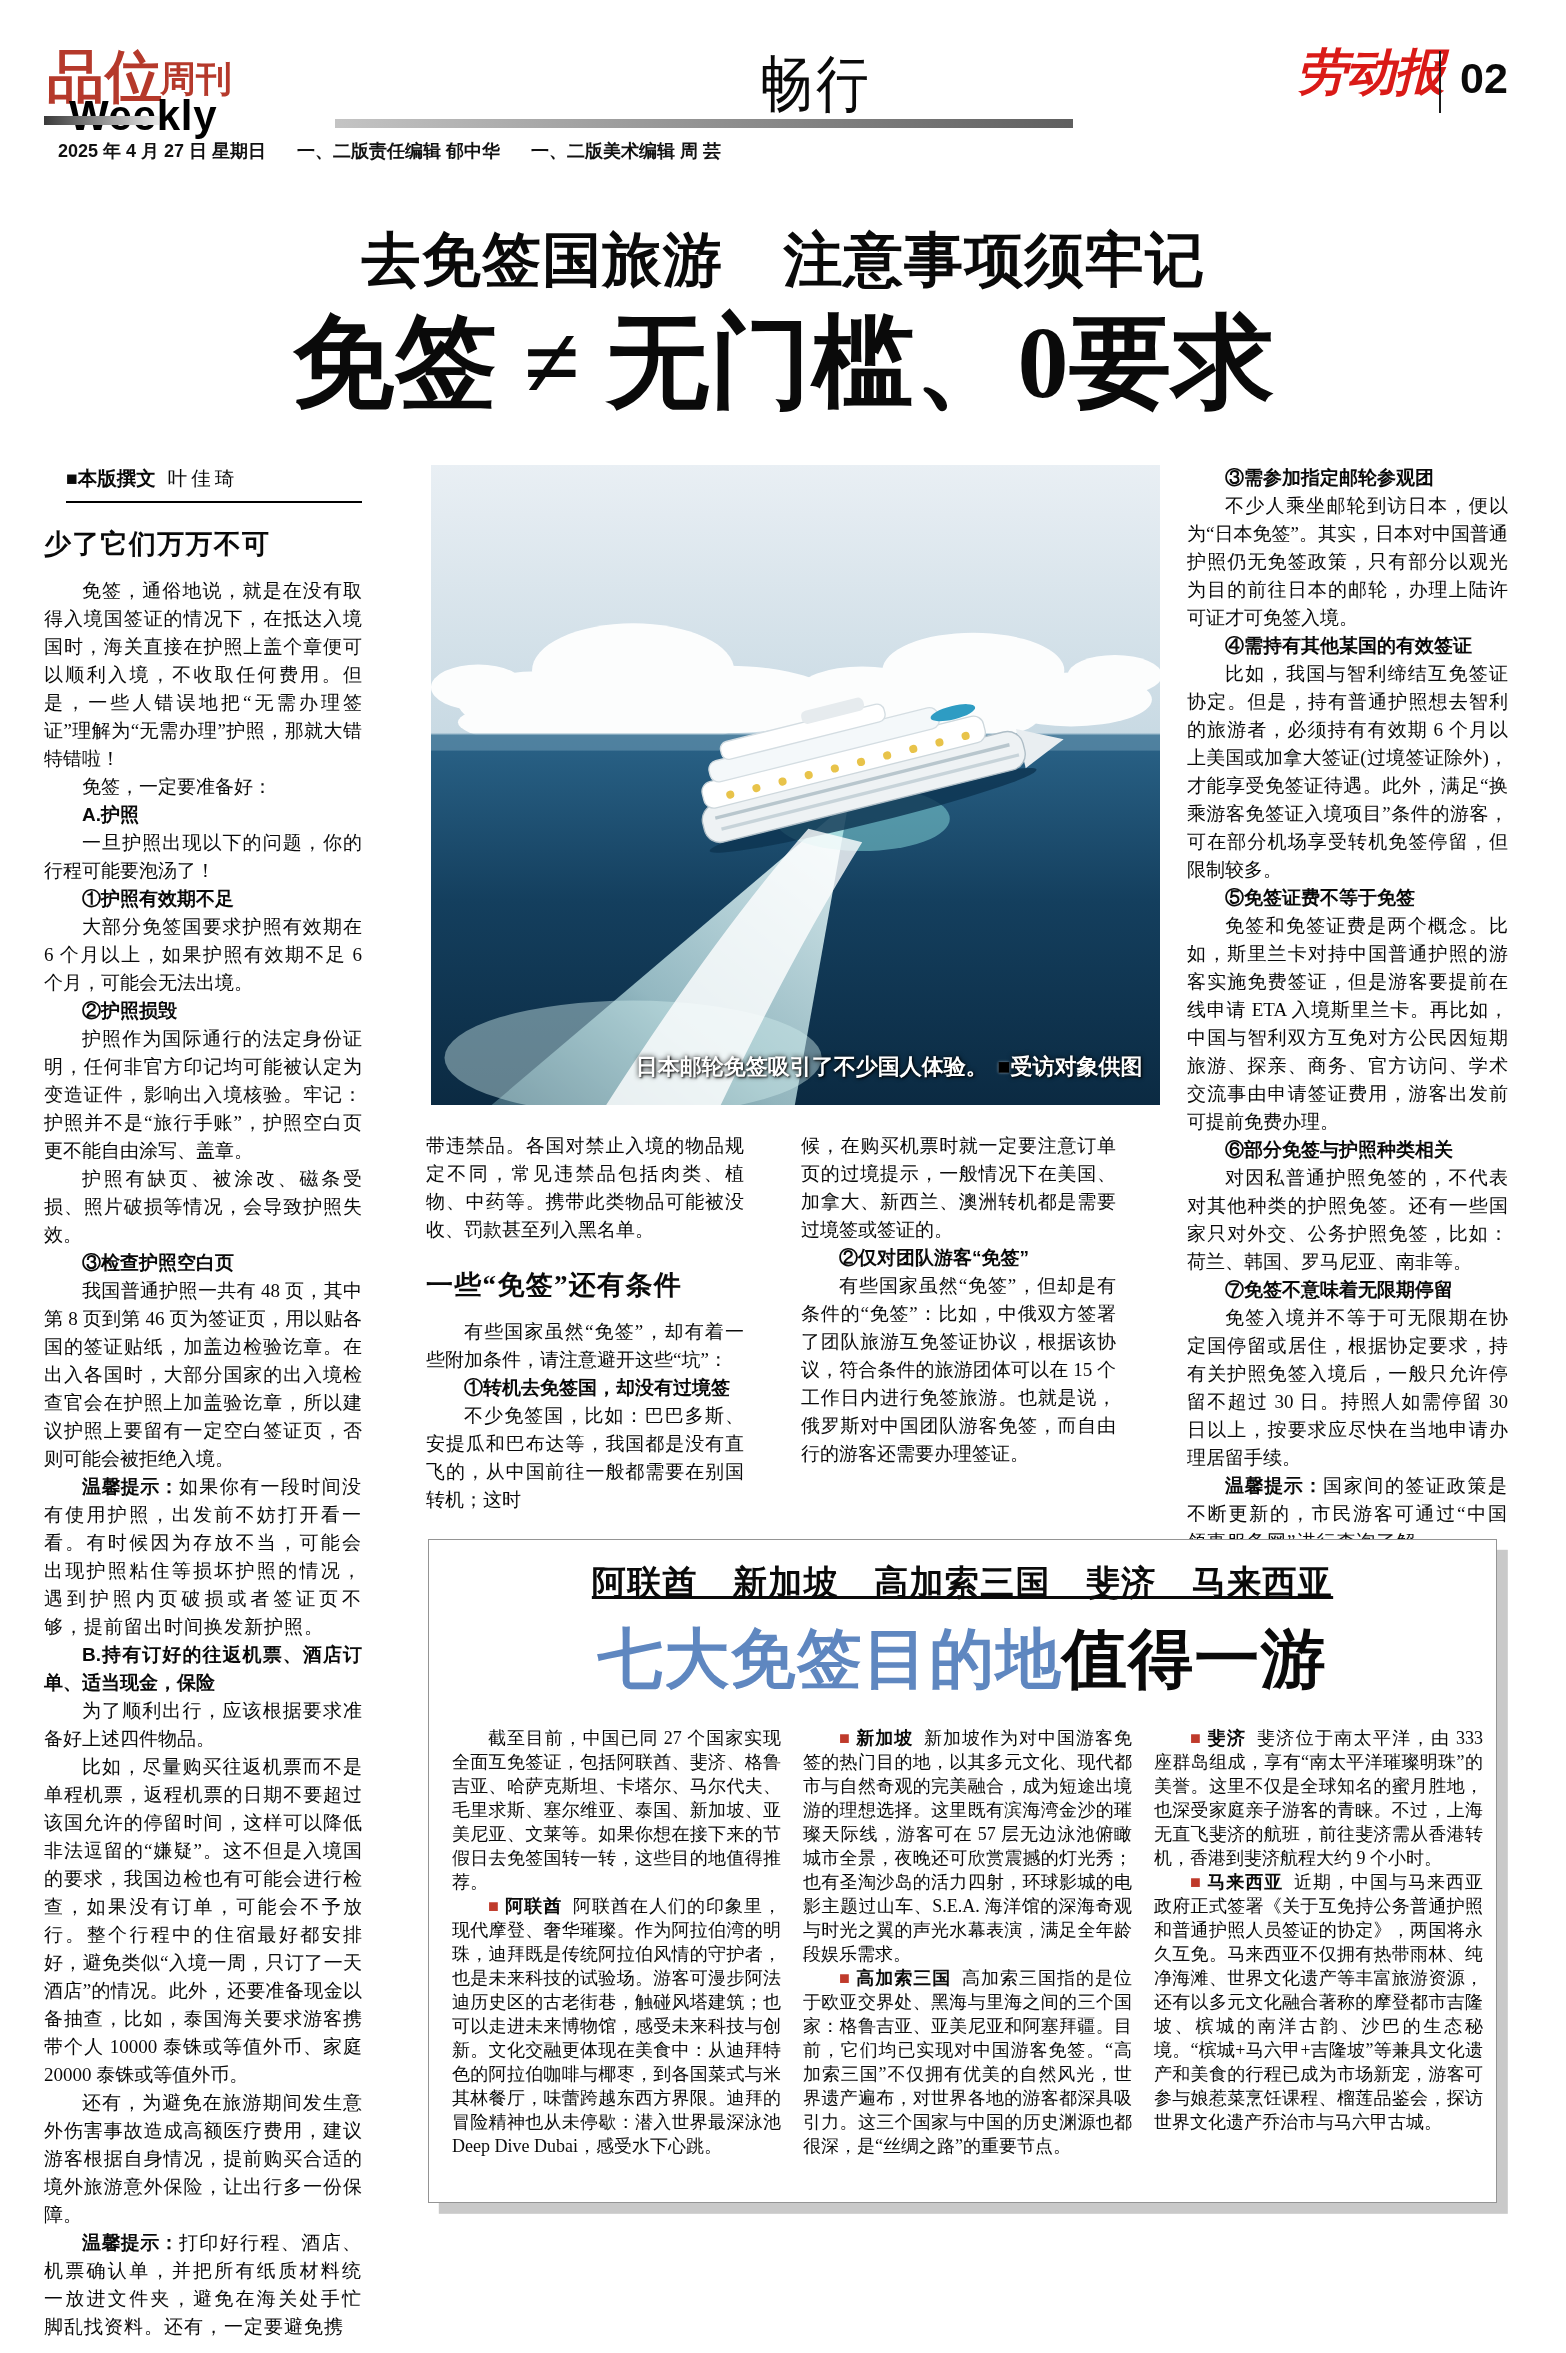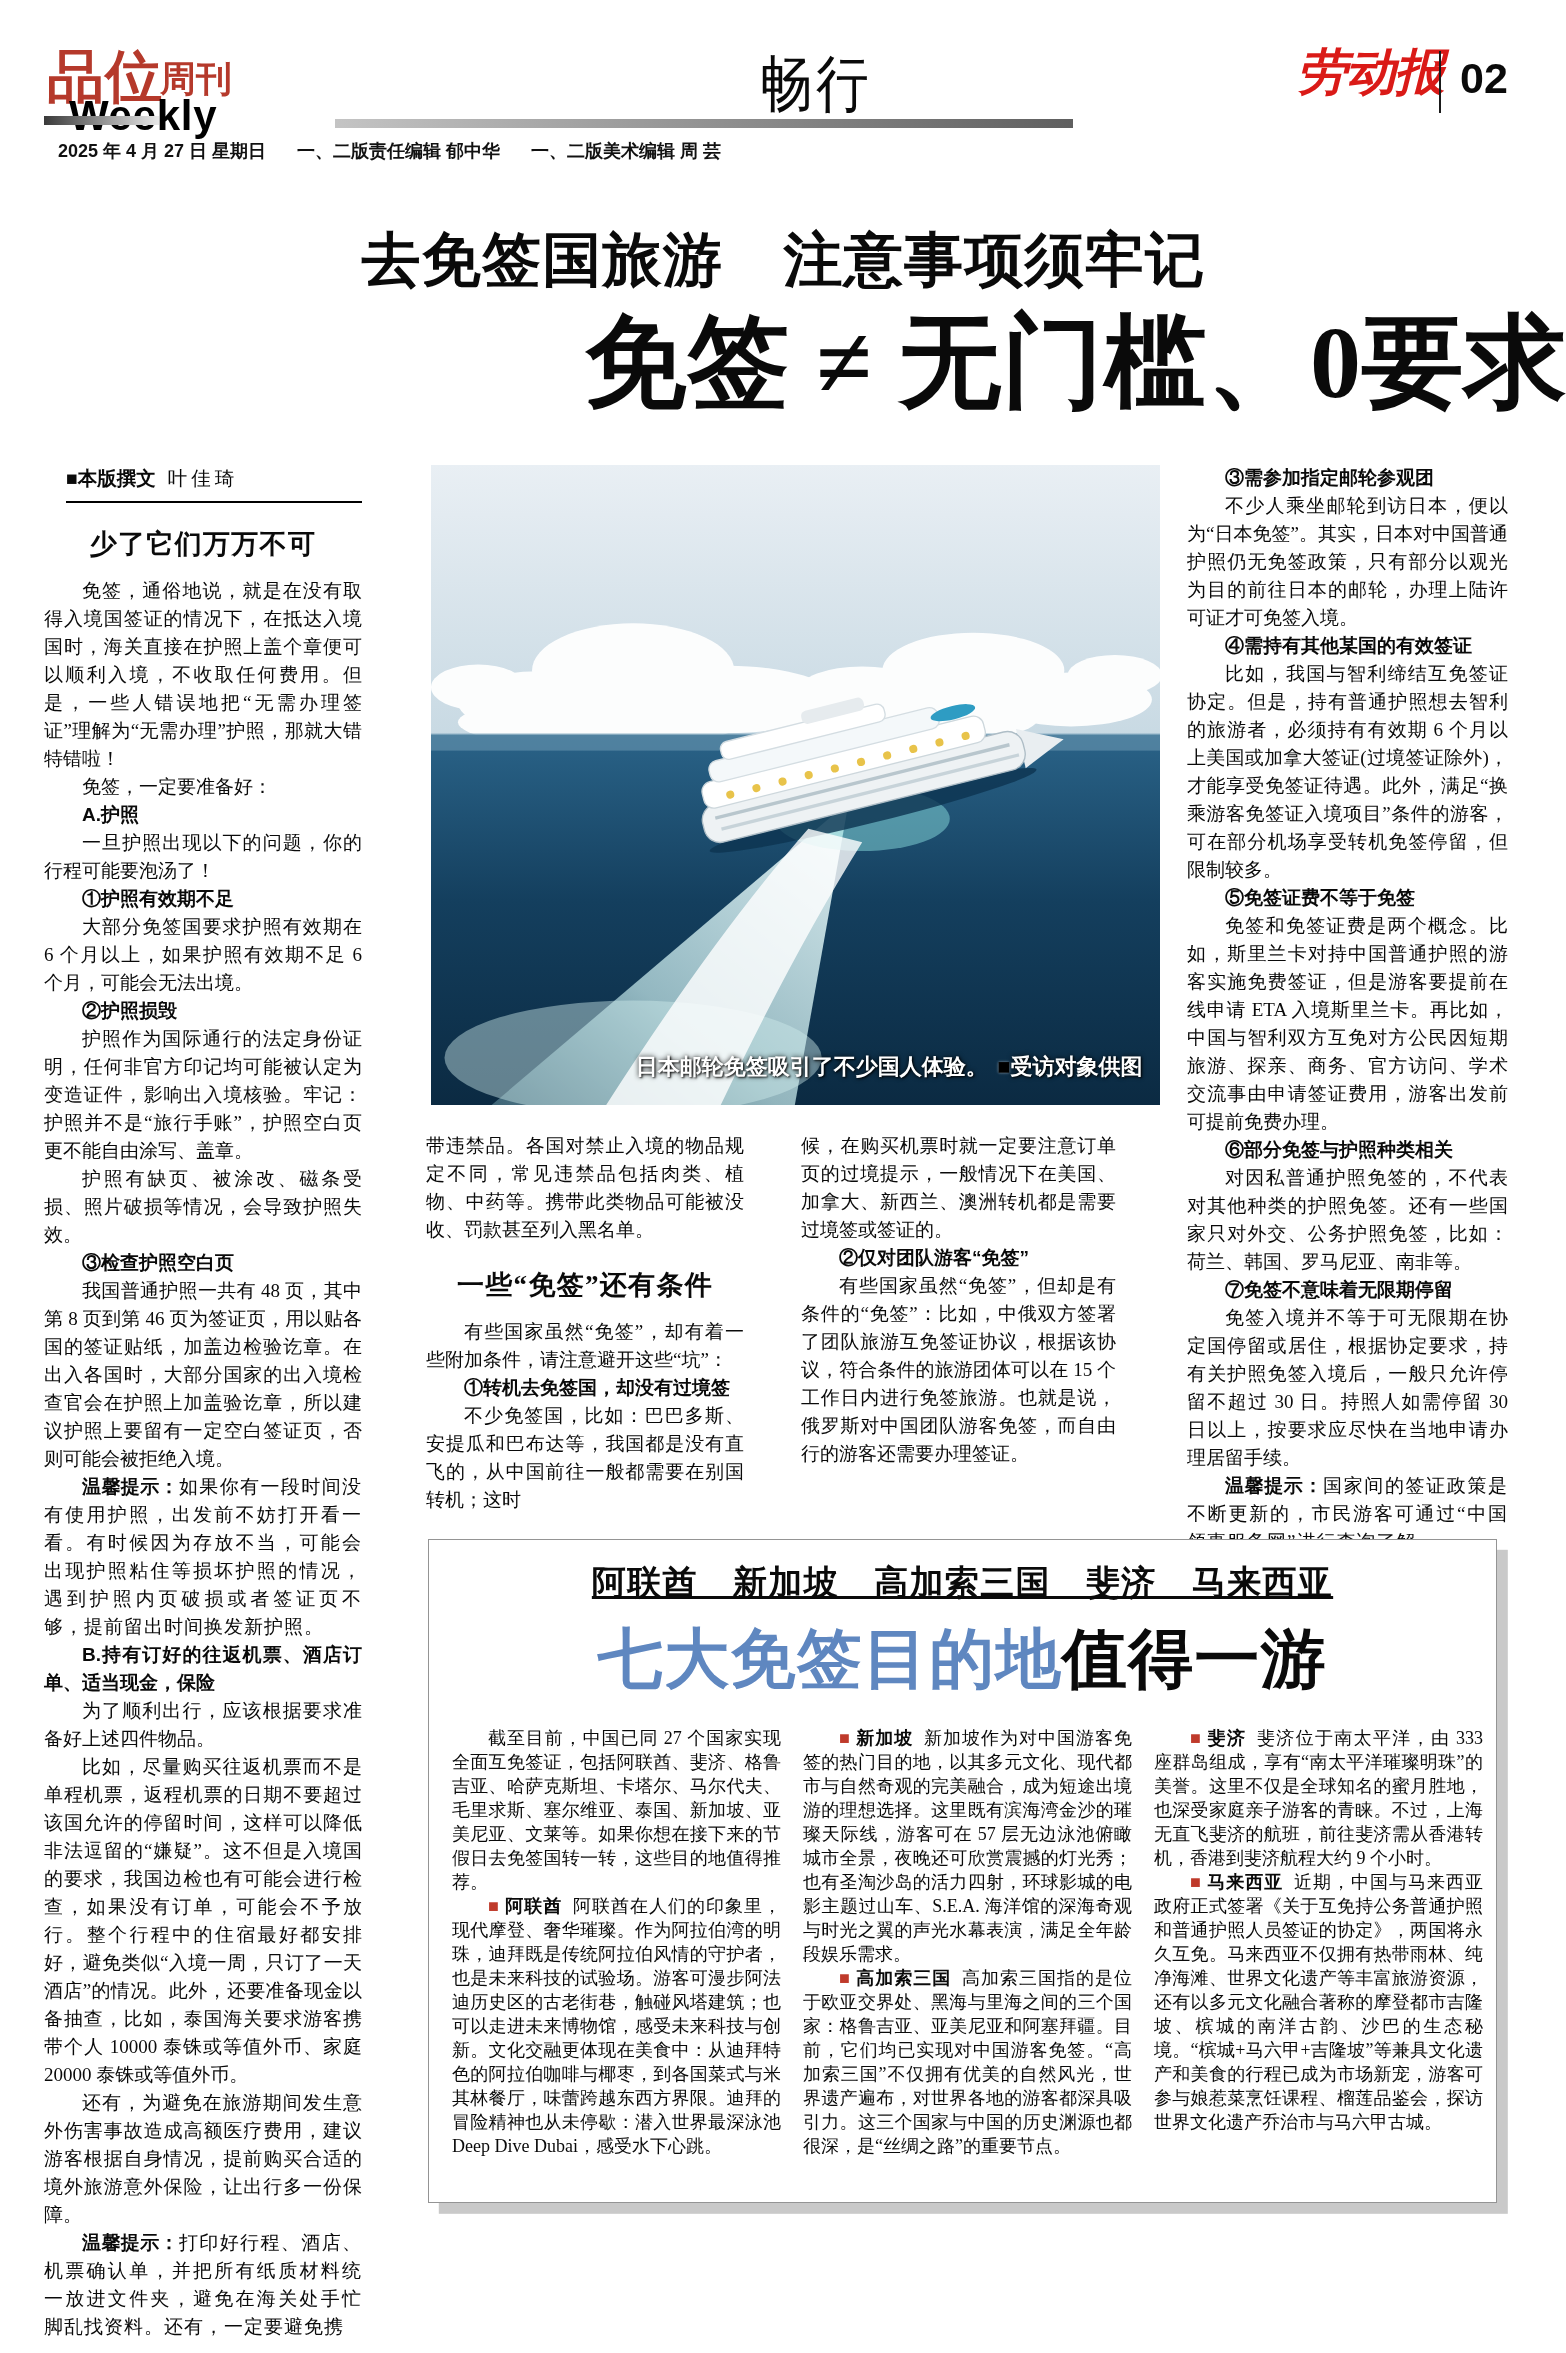--- a/index.html
+++ b/index.html
@@ -24,36 +24,36 @@
            font-weight:300;font-size:62px;letter-spacing:4px;transform:scaleX(.85);transform-origin:left top;}
   .paper-logo{position:absolute;left:1297px;top:39px;font-size:50px;color:#da1a17;
            font-style:italic;font-weight:700;letter-spacing:-1.3px;}
   .pg-divider{position:absolute;left:1439px;top:51px;width:2px;height:62px;background:#1a1a1a;}
   .page-no{position:absolute;left:1460px;top:54px;font-family:"Liberation Sans",sans-serif;
            font-weight:800;font-size:43px;}
 
   
   .kicker{position:absolute;left:0;right:0;top:221px;text-align:center;
           font-weight:900;font-size:59px;letter-spacing:1.3px;}
-  .main-title{position:absolute;left:0;right:0;top:295px;text-align:right;
+  .main-title{position:absolute;left:0;right:0;top:295px;text-align:center;
           font-weight:900;font-size:102px;letter-spacing:0.7px;}
 
   
   .txt{font-size:19px;line-height:28px;text-align:justify;}
   .txt p{margin:0;text-indent:2em;}
   .txt p.cont{text-indent:0;}
   .txt p.hd{font-family:"Liberation Sans",sans-serif;font-weight:700;}
   .tlab{font-family:"Liberation Sans",sans-serif;font-weight:700;}
   .tbody{letter-spacing:1px;}
 
   .col-left{position:absolute;left:44px;top:464px;width:318px;}
   .byline{font-size:19.5px;padding-bottom:8px;border-bottom:2px solid #000;margin-left:22px;}
   .byline .blab{font-family:"Liberation Sans",sans-serif;font-weight:700;}
   .byline .bauth{margin-left:12px;letter-spacing:4px;}
-  .sub1{margin:27px 0 19px;text-align:center;font-size:27px;font-weight:900;letter-spacing:1.3px;}
+  .sub1{margin:27px 0 19px;font-size:27px;font-weight:900;letter-spacing:1.3px;}
 
   .photo{position:absolute;left:431px;top:465px;width:729px;height:640px;overflow:hidden;}
   .photo svg{display:block;width:100%;height:100%;}
   .photo-cap{position:absolute;right:17.5px;bottom:23px;color:#fff;font-size:22px;font-weight:700;
            font-family:"Liberation Sans",sans-serif;white-space:nowrap;
            text-shadow:0 0 5.4px rgba(0,0,0,.9),1.3px 1.3px 2px rgba(0,0,0,.8);}
   .photo-cap .credit-sq{color:#000;text-shadow:0 0 2.7px rgba(255,255,255,.6);margin-left:9.4px;}
 
   .col-mid-a{position:absolute;left:426px;top:1132px;width:318px;}
   .col-mid-b{position:absolute;left:801px;top:1132px;width:315px;}

